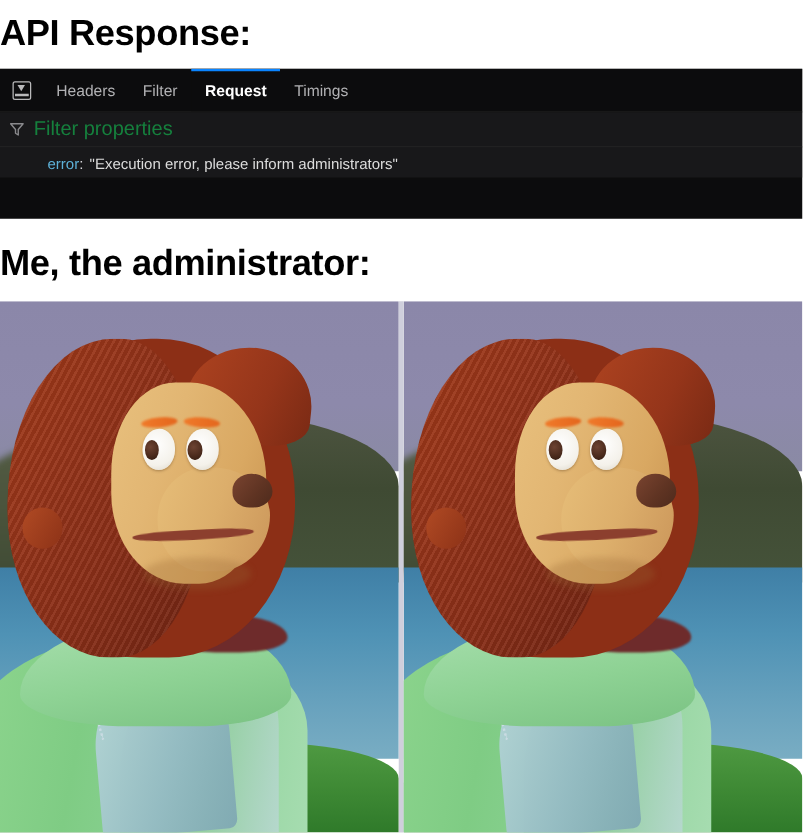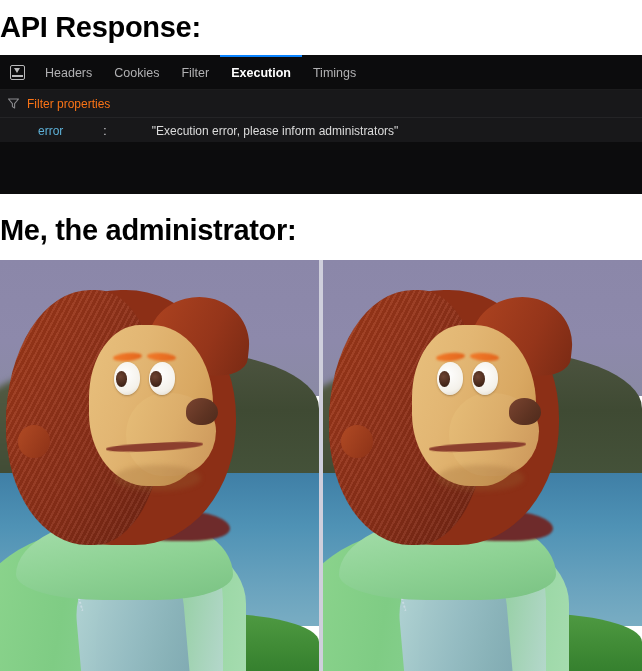--- a/index.html
+++ b/index.html
@@ -31,21 +31,21 @@
   }
   #caption-bottom {
     height: 66px;
     line-height: 72px;
     font-size: 29px;
   }
 
   
   .devtools {
     width: 642px;
-    height: 139px;
+    height: 120px;
     background: #0c0c0d;
     color: #b1b1b3;
     font-size: 12px;
     position: relative;
     overflow: hidden;
   }
 
   .tabbar {
     height: 34px;
     display: flex;
@@ -120,22 +120,22 @@
   }
   .funnel-icon {
     width: 13px;
     height: 13px;
     position: relative;
     flex: none;
     margin-right: 7px;
   }
   .funnel-icon svg { display: block; }
   .filter-placeholder {
-    color: #f97316;
-    font-size: 12px;
+    color: #15803d;
+    font-size: 16px;
   }
 
   
   .json-tree {
     background: #18181a;
     padding-top: 2px;
   }
   .tree-row {
     height: 22px;
     display: flex;
@@ -147,21 +147,21 @@
   }
   .twisty {
     width: 0; height: 0;
     border-left: 4.5px solid transparent;
     border-right: 4.5px solid transparent;
     border-top: 6px solid #b1b1b3;
     margin-right: 6px;
     flex: none;
   }
   .tree-label { color: #d7d7db; font-size: 12.5px; }
-  .tree-row.child { padding-left: 38px; gap: 40px; }
+  .tree-row.child { padding-left: 38px; }
   .json-key { color: #5db0d7; }
   .json-colon { color: #d7d7db; margin-right: 5px; }
   .json-string { color: #dcdcdc; }
 
   
   .meme-row {
     width: 642px;
     height: 425px;
     display: flex;
     background: #ffffff;
@@ -402,27 +402,24 @@
   <div class="tabbar">
 
     <div class="tool-icon-wrap">
       <span class="panel-icon"></span>
     </div>
 
     <div class="tab">
       <span>Headers</span>
     </div>
     <div class="tab">
-      <span>Cookies</span>
-    </div>
-    <div class="tab">
       <span>Filter</span>
     </div>
     <div class="tab active">
-      <span>Execution</span>
+      <span>Request</span>
     </div>
     <div class="tab">
       <span>Timings</span>
     </div>
   </div>
 
   <div class="filter-row">
     <span class="funnel-icon">
       <svg width="13" height="13" viewBox="0 0 13 13" aria-hidden="true">
         <path d="M1.5 2 H11.5 L7.6 6.6 V11 L5.4 9.6 V6.6 Z" fill="none" stroke="#8a8a8d" stroke-width="1.1" stroke-linejoin="round"></path>

